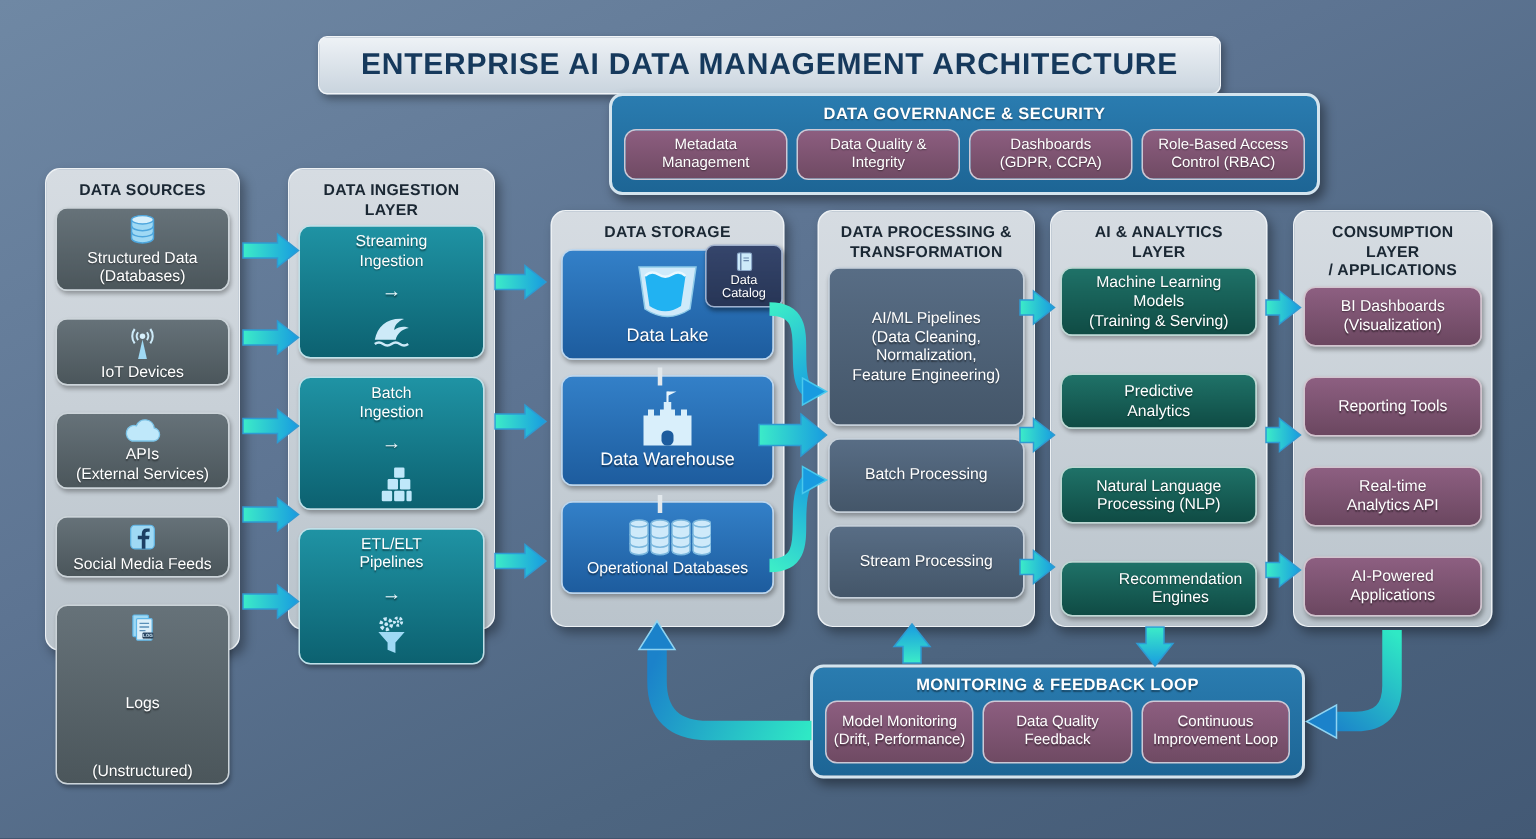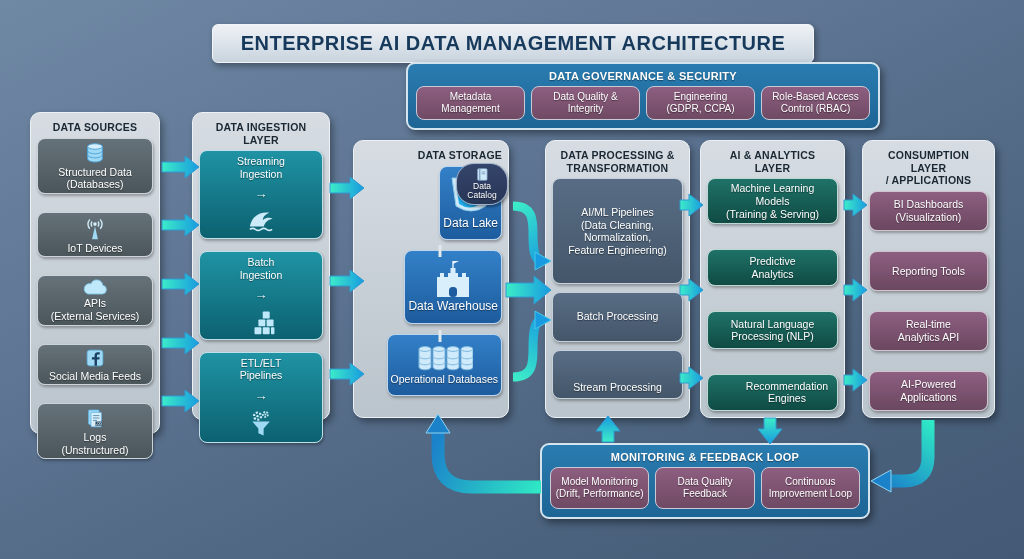--- a/index.html
+++ b/index.html
@@ -18,36 +18,36 @@
   .phead{font-weight:bold;color:#1a2733;text-align:center;font-size:10.5px;line-height:1.2;
     padding:2px 0 4px;letter-spacing:.2px;}
   .l{display:block;}
   
   .item{border-radius:8px;color:#fff;display:flex;flex-direction:column;align-items:center;
     justify-content:center;text-align:center;font-size:10.5px;line-height:1.2;
     text-shadow:0 1px 1px rgba(0,0,0,.45);box-shadow:1px 2px 3px rgba(0,0,0,.3);box-sizing:border-box;}
   
   .src .item{background:linear-gradient(180deg,#667279,#4b565b);border:1px solid #ccd4d9;
     flex:1;margin-bottom:18px;padding:2px;}
-  .src .item:last-child{margin-bottom:0;}
+  .src .item:last-child{margin-bottom:0;gap:32px;}
   .src svg{margin-bottom:1px;}
   
   .ing .item{background:linear-gradient(180deg,#1f93a4,#0c6170);border:1px solid #bfe0e8;
     flex:1;margin-bottom:12px;flex-direction:column;gap:6px;padding:4px;}
   .ing .item:last-child{margin-bottom:0;}
   .ing .ing-arrow{font-size:13px;color:#eaf6fa;}
   
   .sto .item{background:linear-gradient(180deg,#3380c8,#1d5c9e);border:1px solid #bcd6ee;padding:3px;position:relative;}
   .sto .sp{height:10px;flex:none;}
   .badge{position:absolute;top:-4px;right:-7px;width:46px;background:linear-gradient(180deg,#35456b,#273556);
-    border:1px solid #9fb0cc;border-radius:18px;padding:3px 2px;font-size:8.5px;line-height:1.15;
+    border:1px solid #9fb0cc;border-radius:6px;padding:3px 2px;font-size:8.5px;line-height:1.15;
     display:flex;flex-direction:column;align-items:center;box-shadow:1px 2px 3px rgba(0,0,0,.4);}
   
   .pro .item{background:linear-gradient(180deg,#586d85,#445669);border:1px solid #c6d0da;margin-bottom:8px;padding:4px;}
-  .pro .item:last-child{margin-bottom:12px;justify-content:flex-end;}
+  .pro .item:last-child{margin-bottom:12px;}
   
   .ail .item{background:linear-gradient(180deg,#1f7268,#0f4b44);border:1px solid #bdd8d3;margin-bottom:25px;padding:3px;}
   .ail .item:last-child{margin-bottom:0;padding-left:32px;}
   
   .con .item{background:linear-gradient(180deg,#8d5f81,#6b4760);border:1px solid #d2c4ce;margin-bottom:20px;padding:3px;}
   .con .item:last-child{margin-bottom:0;}
   
   .bluebox{position:absolute;background:linear-gradient(180deg,#2a7cb0,#1d6595);border:2px solid #d4e4ee;
     border-radius:9px;box-shadow:3px 4px 7px rgba(0,0,0,.4);box-sizing:border-box;
     display:flex;flex-direction:column;padding:4px 8px 8px;}
@@ -73,21 +73,21 @@
     <div class="brow">
       <div class="pbox">
         <span class="l">Metadata</span>
         <span class="l">Management</span>
       </div>
       <div class="pbox">
         <span class="l">Data Quality &amp;</span>
         <span class="l">Integrity</span>
       </div>
       <div class="pbox">
-        <span class="l">Engineering</span>
+        <span class="l">Dashboards</span>
         <span class="l">(GDPR, CCPA)</span>
       </div>
       <div class="pbox">
         <span class="l">Role-Based Access</span>
         <span class="l">Control (RBAC)</span>
       </div>
     </div>
   </div>
 
   <div class="panel src" style="left:30px;top:112px;width:130px;height:322px;">
@@ -179,21 +179,21 @@
       <svg width="28" height="28" viewBox="0 0 32 32">
         <circle cx="12" cy="7" r="4" fill="none" stroke="#cdeaf8" stroke-width="2.6" stroke-dasharray="2.4 1.7"></circle>
         <circle cx="12" cy="7" r="1.4" fill="#cdeaf8"></circle>
         <circle cx="21" cy="5" r="2.8" fill="none" stroke="#cdeaf8" stroke-width="2.2" stroke-dasharray="2 1.5"></circle>
         <circle cx="21" cy="5" r="1" fill="#cdeaf8"></circle>
         <path d="M6 13h20l-7 8v8l-6-2.5V21Z" fill="#9fd9f4"></path>
       </svg>
     </div>
   </div>
 
-  <div class="panel sto" style="left:353px;top:140px;width:156px;height:278px;align-items:flex-end;">
+  <div class="panel sto" style="left:367px;top:140px;width:156px;height:278px;">
     <div class="phead">DATA STORAGE</div>
     <div class="item" style="height:74px;">
       <svg width="54" height="42" viewBox="0 0 54 42">
         <path d="M8 4h38l-4 28q-15 10-30 0Z" fill="#cfeafa" stroke="#8ecbe9"></path>
         <path d="M12 10c3-3 6-3 9-1 3 2 6 2 9 0 3-2 6-2 9 1l-3 20q-10.5 7-21 0Z" fill="#21b2f2"></path>
         <path d="M12 10c3-3 6-3 9-1 3 2 6 2 9 0 3-2 6-2 9 1" fill="none" stroke="#eaf8ff" stroke-width="1.6"></path>
       </svg>
       <span class="l" style="font-size:12px;">Data Lake</span>
       <div class="badge">
         <svg width="16" height="15" viewBox="0 0 22 20">

